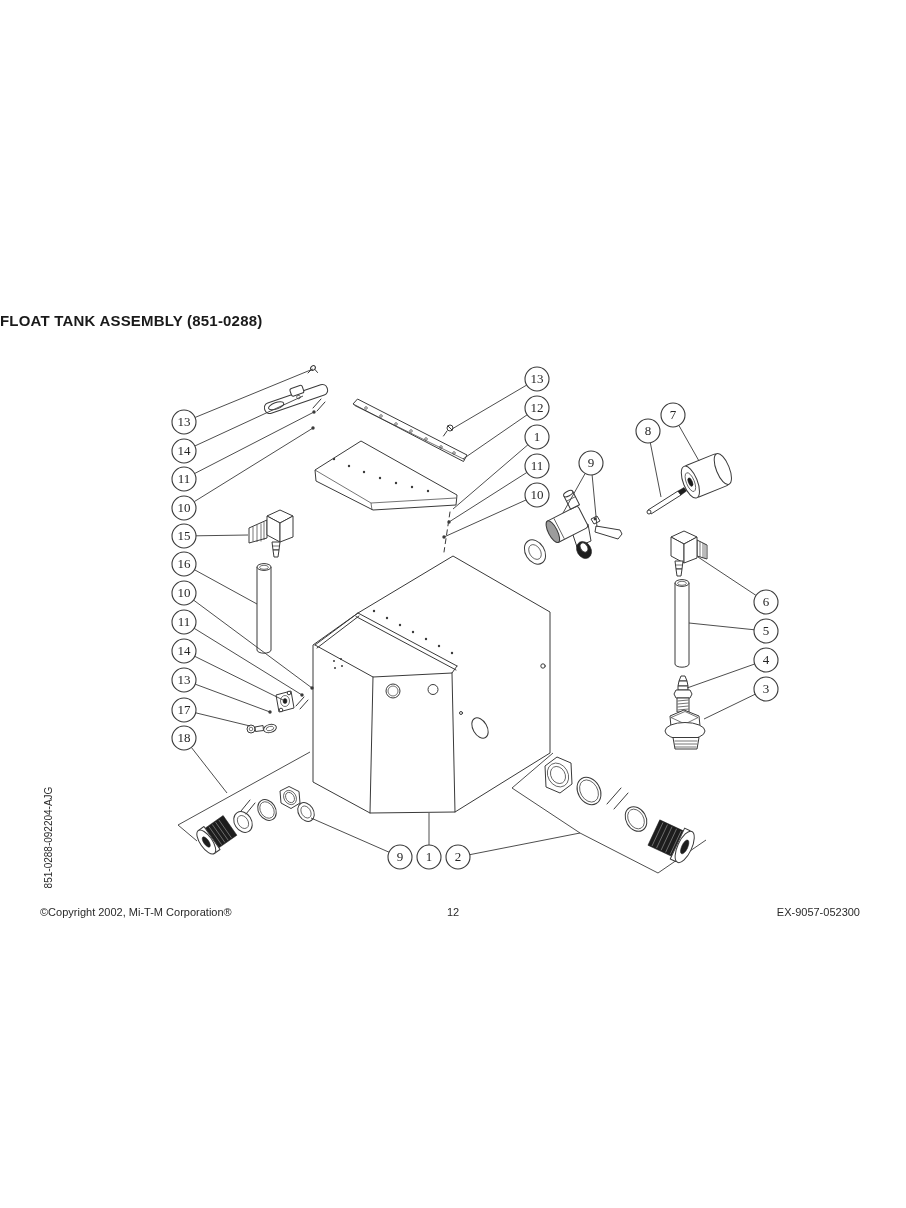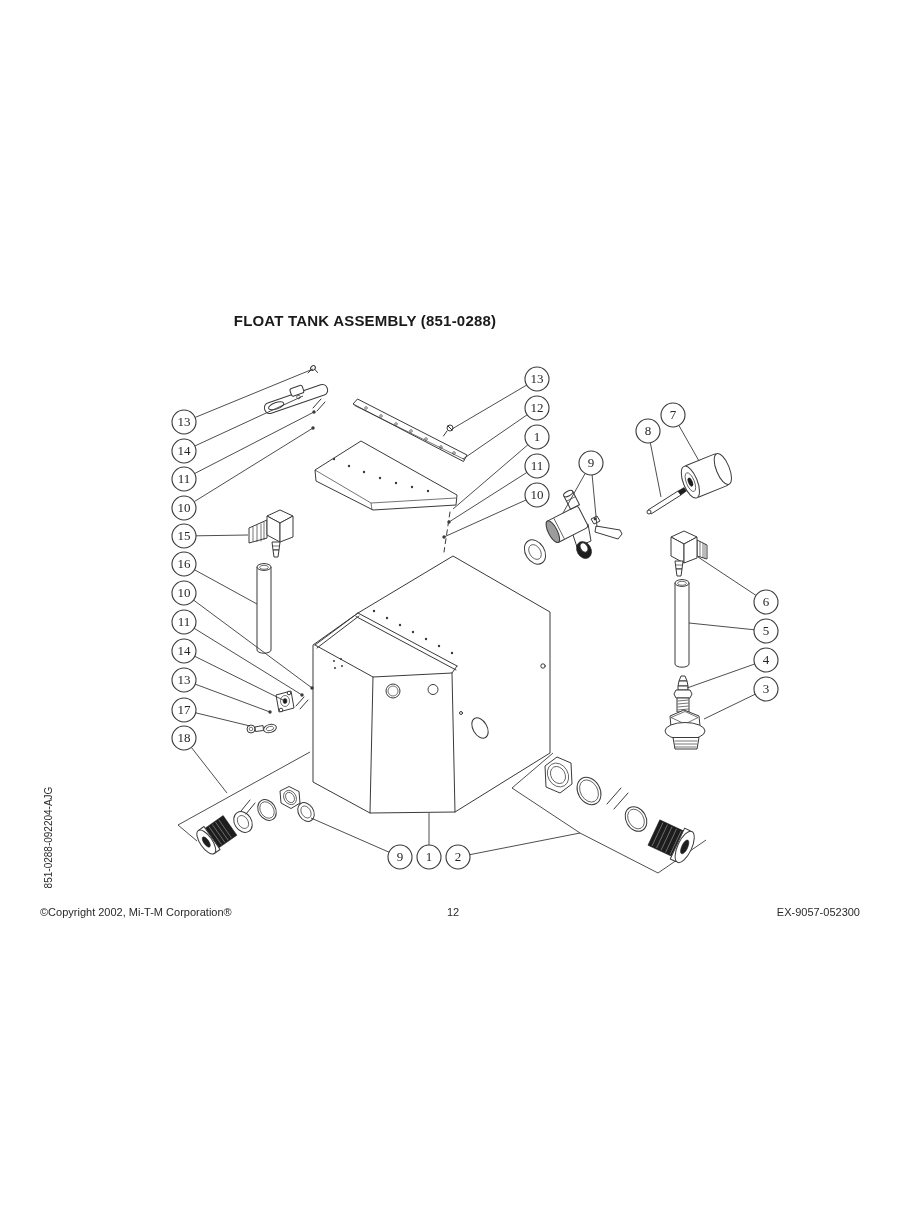--- a/index.html
+++ b/index.html
@@ -1,18 +1,18 @@
 <!DOCTYPE html>
 <html><head>
 <meta charset="utf-8">
 <style>
   html,body{margin:0;padding:0;background:#ffffff;}
   .page{position:relative;width:906px;height:1208px;background:#fff;overflow:hidden;
         font-family:"Liberation Sans",sans-serif;color:#1a1a1a;}
-  .title{position:absolute;top:312px;left:0;width:730px;text-align:center;
+  .title{position:absolute;top:312px;left:0;width:730px;
          font-size:15px;font-weight:bold;letter-spacing:.2px;}
   .side-label{position:absolute;left:-8px;top:832px;width:112px;text-align:center;
               font-size:10px;color:#2a2a2a;transform:rotate(-90deg);}
   .footer{position:absolute;top:906px;left:0;width:906px;font-size:11px;color:#2a2a2a;}
   .footer .fl{position:absolute;left:40px;top:0;text-align:right;}
   .footer .fc{position:absolute;left:0;width:906px;text-align:center;top:0;}
   .footer .fr{position:absolute;right:46px;top:0;}
   svg{position:absolute;left:0;top:0;}
   .ln{fill:none;stroke:#3a3a3a;stroke-width:1;stroke-linecap:round;stroke-linejoin:round;}
   .wh{fill:#ffffff;stroke:#3a3a3a;stroke-width:1;stroke-linejoin:round;}

